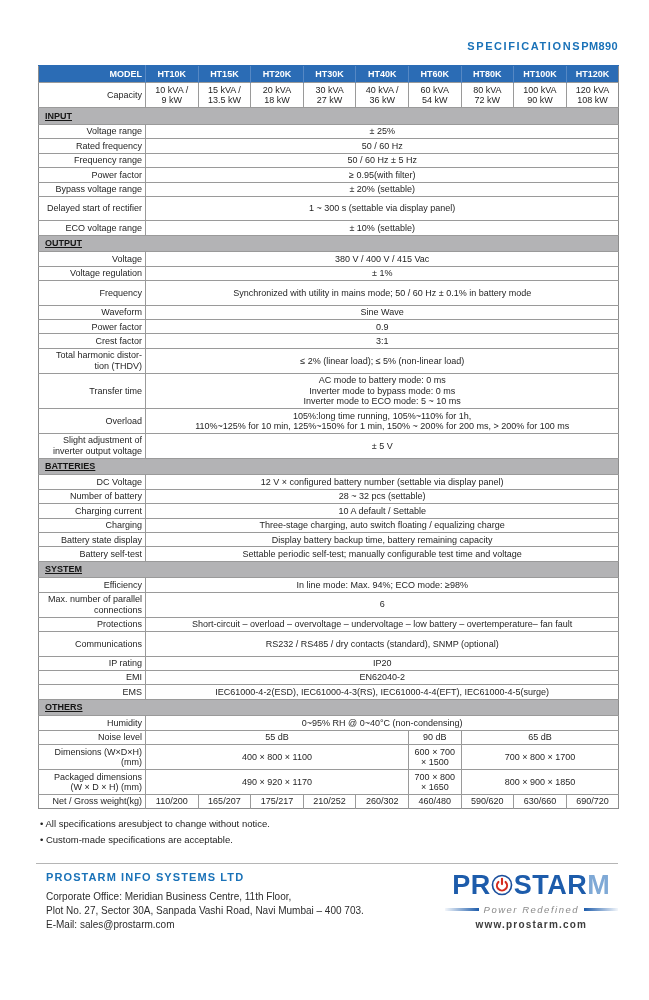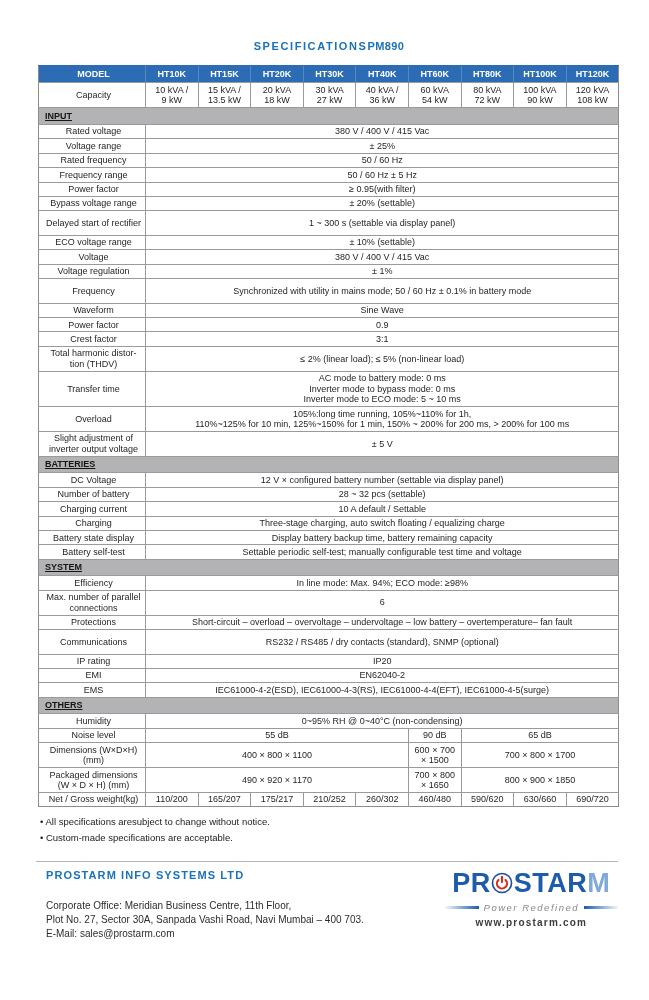--- a/index.html
+++ b/index.html
@@ -6,21 +6,21 @@
   .page {
     position:relative;
     width:649px; height:1000px;
     background:#ffffff;
     font-family:"Liberation Sans", sans-serif;
     color:#1f1f1f;
     overflow:hidden;
     margin:0 auto;
   }
   .doc-header {
-    display:flex; justify-content:center; align-items:flex-end;
+    display:flex; justify-content:flex-end; align-items:flex-end;
     margin:40px 31px 0 40px;
   }
   .doc-title {
     color:#1a72b8; font-size:11px; font-weight:bold; letter-spacing:1.6px;
   }
   .doc-code {
     color:#1a72b8; font-size:11px; font-weight:bold; letter-spacing:0.4px;
   }
   table.spec {
     margin:13px 0 0 38px;
@@ -33,21 +33,21 @@
     border-top:1px solid #9a9a9a;
     font-size:9px;
     line-height:1.16;
     padding:1.5px 3px;
     text-align:center;
     vertical-align:middle;
     white-space:pre-line;
     overflow:hidden;
   }
   table.spec td.rowlabel {
-    text-align:center;
+    text-align:right;
     padding-left:6px;
     border-right:1px solid #9a9a9a;
   }
   table.spec tr.models td {
     background:#2b6cb5;
     color:#ffffff;
     font-weight:bold;
     border-top:1px solid #2b6cb5;
     padding-top:3px; padding-bottom:3px;
   }
@@ -68,21 +68,21 @@
     margin:15px 31px 0 36px;
     border-top:1px solid #b5b5b5;
     height:0;
   }
   .footer {
     display:flex; justify-content:space-between; align-items:flex-start;
     margin:7px 31px 0 46px;
   }
   .company-name {
     color:#1a72b8; font-size:11px; font-weight:bold; letter-spacing:1.1px;
-    margin-bottom:18px;
+    margin-bottom:7px;
   }
   .address { font-size:10px; color:#2d2d2d; line-height:1.42; }
   .logo-block { text-align:center; margin-top:1px; }
   .logo-word {
     font-size:27px; font-weight:bold; letter-spacing:0.5px;
     color:#1d5cab; line-height:1; white-space:nowrap;
   }
   .logo-word .m-light { color:#7fa9d6; }
   .power-o { display:inline-block; vertical-align:-2px; margin:0 0.5px; }
   .tagline-row {
@@ -141,24 +141,20 @@
 72 kW</td>
           <td colspan="1" class="val mcell">100 kVA
 90 kW</td>
           <td colspan="1" class="val mcell">120 kVA
 108 kW</td>
         </tr>
         <tr>
           <td colspan="10" class="section">INPUT</td>
         </tr>
         <tr>
-          <td class="rowlabel">Rated voltage</td>
-          <td colspan="9" class="val">380 V / 400 V / 415 Vac</td>
-        </tr>
-        <tr>
           <td class="rowlabel">Voltage range</td>
           <td colspan="9" class="val">± 25%</td>
         </tr>
         <tr>
           <td class="rowlabel">Rated frequency</td>
           <td colspan="9" class="val">50 / 60 Hz</td>
         </tr>
         <tr>
           <td class="rowlabel">Frequency range</td>
           <td colspan="9" class="val">50 / 60 Hz ± 5 Hz</td>
@@ -171,20 +167,23 @@
           <td class="rowlabel">Bypass voltage range</td>
           <td colspan="9" class="val">± 20% (settable)</td>
         </tr>
         <tr class="tall">
           <td class="rowlabel">Delayed start of rectifier</td>
           <td colspan="9" class="val">1 ~ 300 s (settable via display panel)</td>
         </tr>
         <tr>
           <td class="rowlabel">ECO voltage range</td>
           <td colspan="9" class="val">± 10% (settable)</td>
+        </tr>
+        <tr>
+          <td colspan="10" class="section">OUTPUT</td>
         </tr>
         <tr>
           <td class="rowlabel">Voltage</td>
           <td colspan="9" class="val">380 V / 400 V / 415 Vac</td>
         </tr>
         <tr>
           <td class="rowlabel">Voltage regulation</td>
           <td colspan="9" class="val">± 1%</td>
         </tr>
         <tr class="tall">

